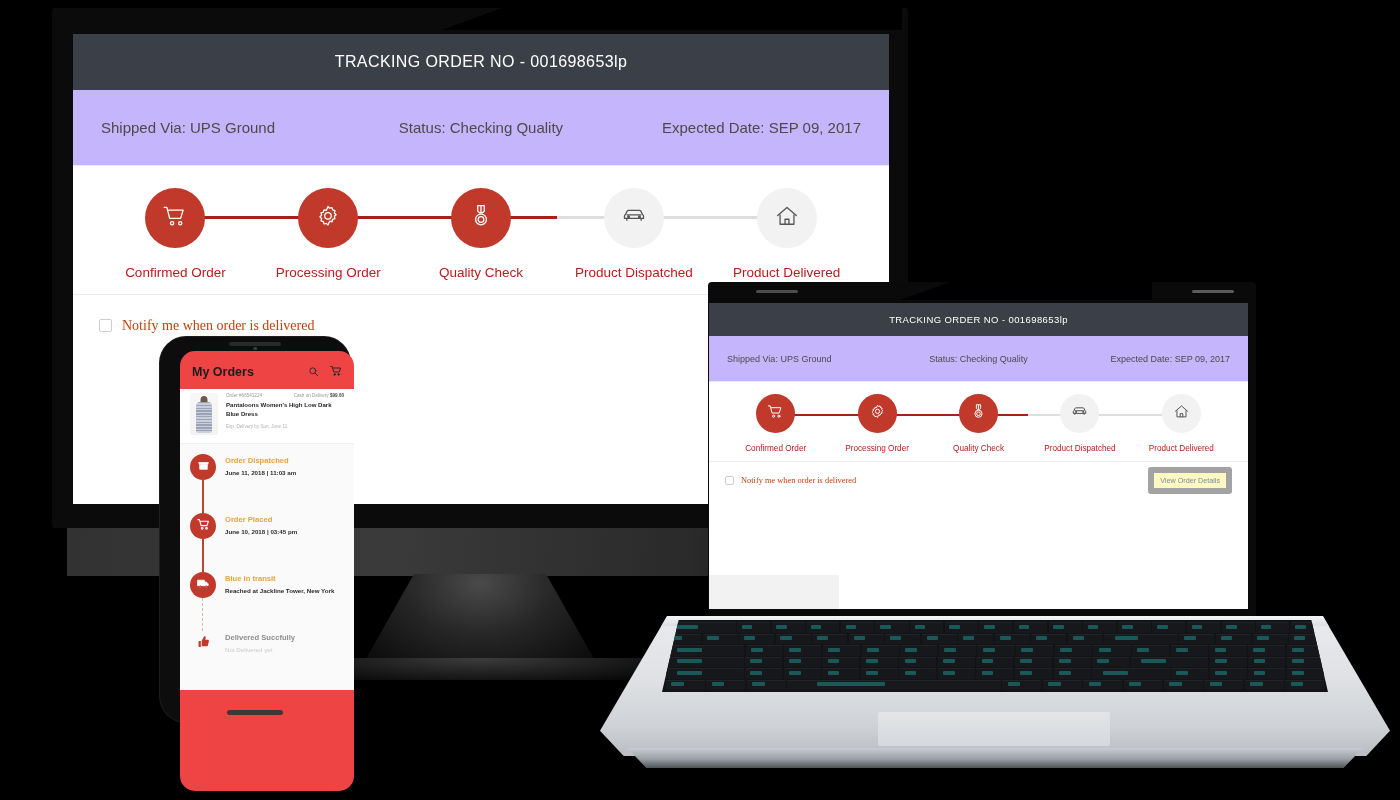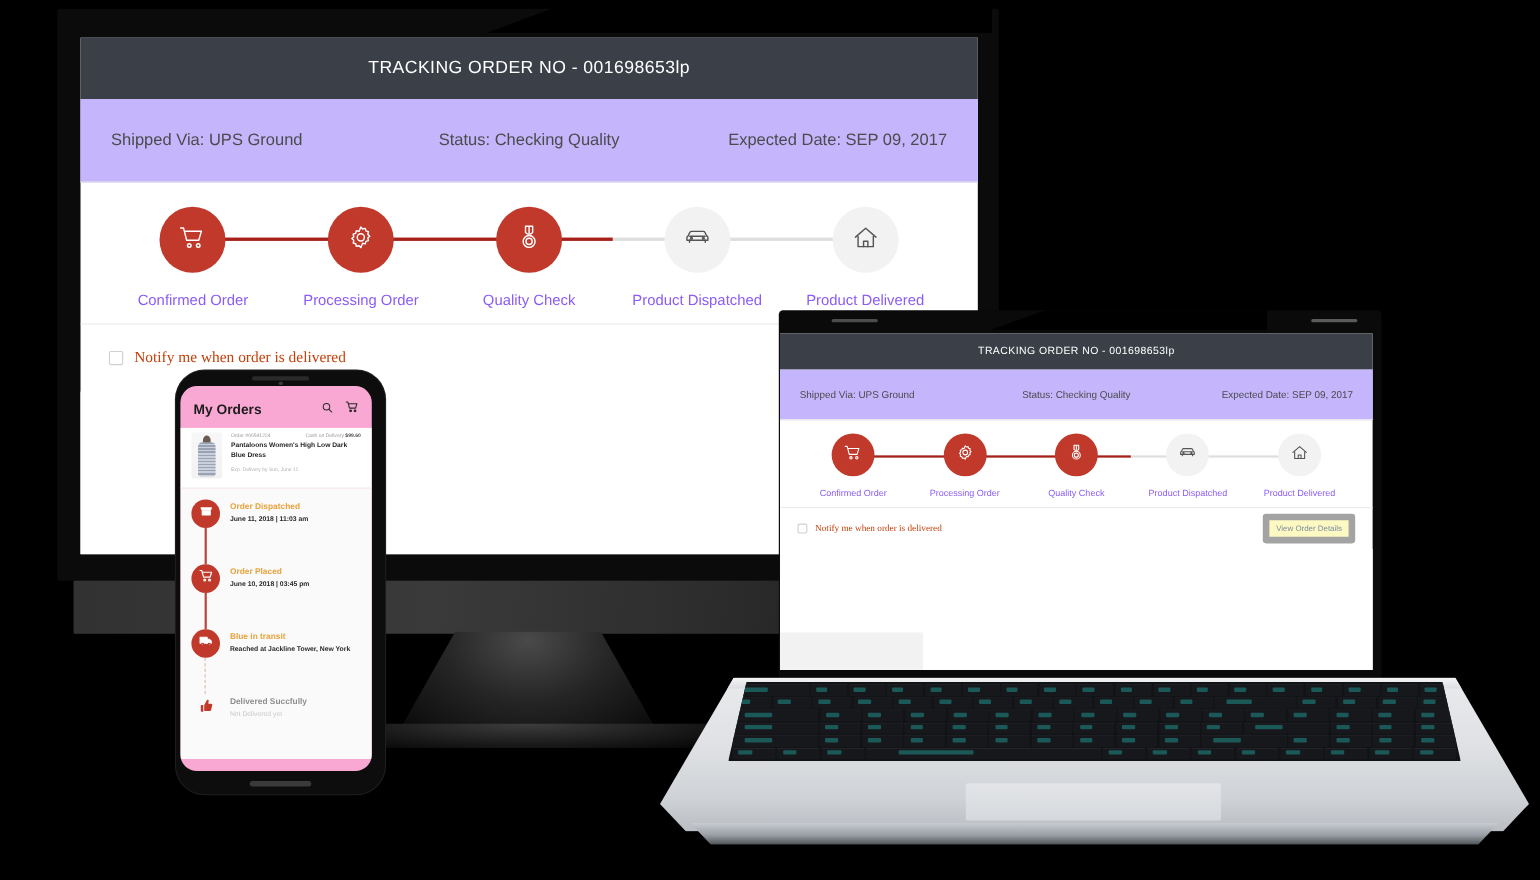--- a/index.html
+++ b/index.html
@@ -63,21 +63,21 @@
     position: absolute; height: 3px; background: #dedede; top: 50%; z-index: 0;
   }
   .track-line .fill { height: 100%; background: #a82018; }
   .steps-row { position: relative; display: flex; z-index: 2; }
   .step { flex: 1; display: flex; flex-direction: column; align-items: center; }
   .step-circle {
     border-radius: 50%; display: flex; align-items: center; justify-content: center;
     background: #f2f2f2;
   }
   .step.done .step-circle { background: #c0392b; }
-  .step-label { color: #8b5cf6; white-space: nowrap; }
+  .step-label { color: #b91c1c; white-space: nowrap; }
   .app-footer {
     border-top: 1px solid #ececec; display: flex; align-items: center;
     flex: none;
   }
   .chk {
     border: 1px solid #cfcfcf; background: #fff; border-radius: 2px; flex: none;
   }
   .notify-label { color: #c2410c; font-family: Liberation Serif, serif; }
   .view-btn {
     margin-left: auto; border: 6px solid #a3a3a3; color: #7b8c9e;
@@ -174,22 +174,22 @@
     background: #f2f2f2;
   }
 
   
   .phone { position: absolute; left: 160px; top: 337px; width: 190px; height: 385px; }
   .phone-body {
     position: absolute; inset: 0; background: #0d0d0d; border-radius: 26px;
     box-shadow: 0 0 0 1px #1e1e1e;
   }
   .phone-screen {
-    position: absolute; left: 4px; top: 14px; width: 174px; height: 350px;
-    background: #f9a8d4; border-radius: 15px; overflow: hidden;
+    position: absolute; left: 20px; top: 14px; width: 174px; height: 440px;
+    background: #ef4444; border-radius: 15px; overflow: hidden;
   }
   .phone-slot {
     position: absolute; left: 50%; transform: translateX(-50%); top: 5px;
     width: 52px; height: 4px; background: #2a2a2a; border-radius: 3px;
   }
   .phone-cam {
     position: absolute; left: 50%; transform: translateX(-50%); top: 9.5px;
     width: 3.5px; height: 3.5px; background: #3a3a3a; border-radius: 50%;
   }
   .phone-navbar {

